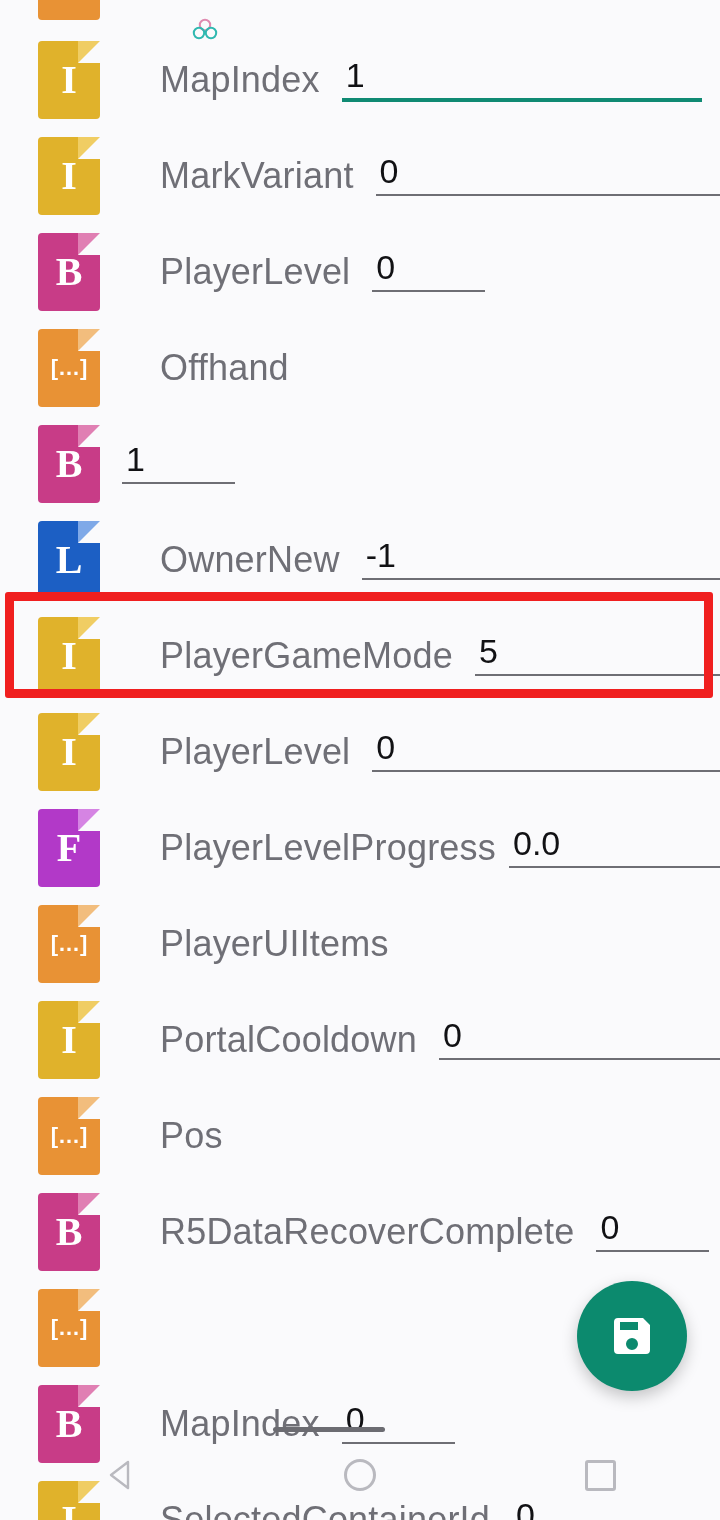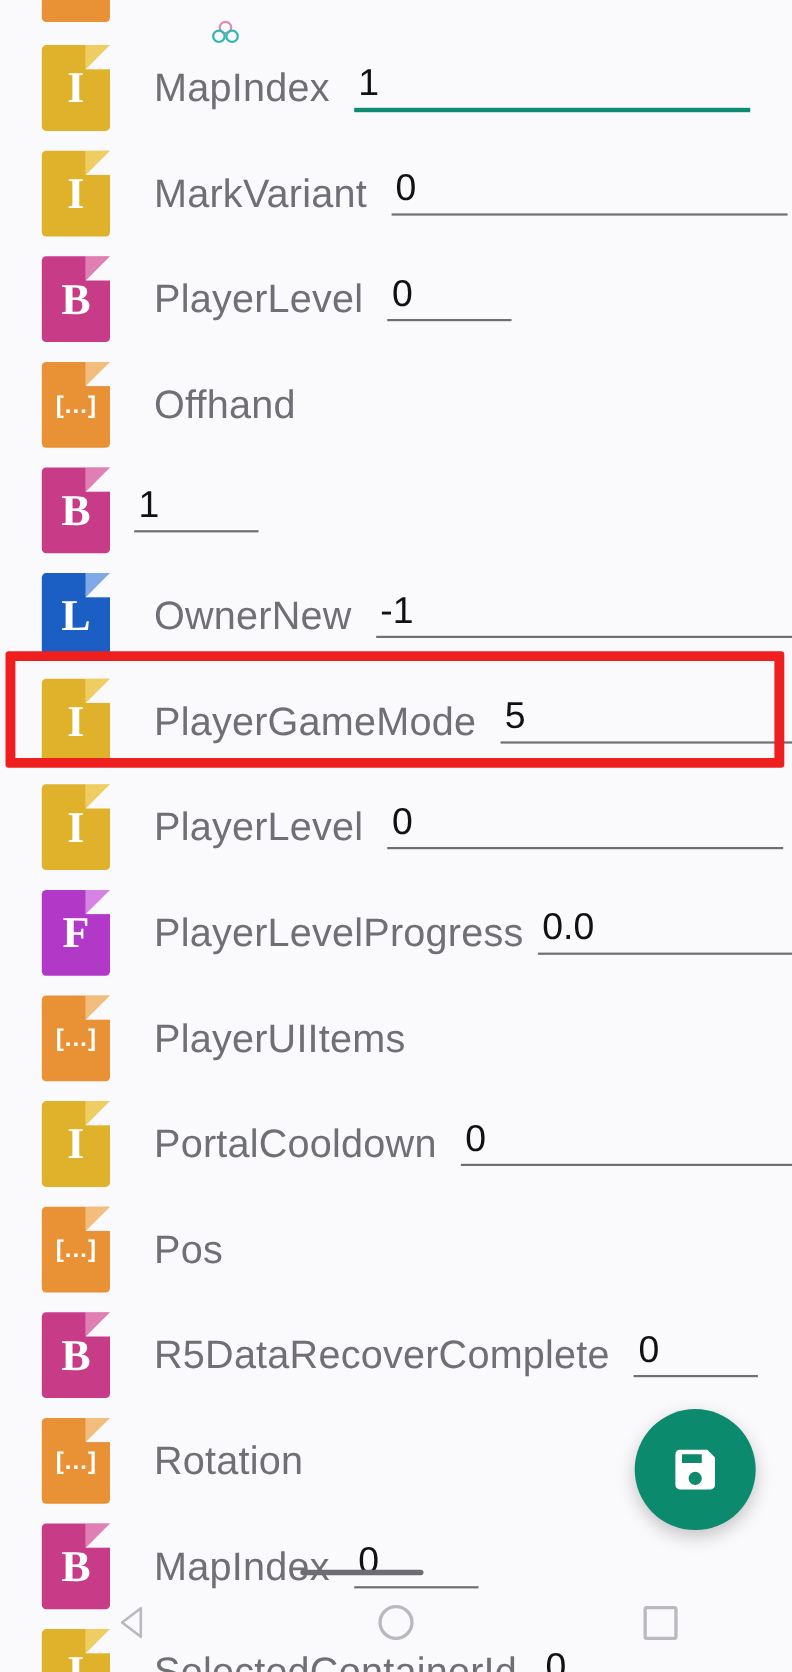--- a/index.html
+++ b/index.html
@@ -88,21 +88,21 @@
   .t-bool  { background: #c83c87; }
   .t-bool  .fold { border-left-color: #e07fb3; border-bottom-color: #fafafc; }
   .t-list  { background: #e89235; }
   .t-list  .fold { border-left-color: #f2bd7d; border-bottom-color: #fafafc; }
   .t-long  { background: #1c5fc4; }
   .t-long  .fold { border-left-color: #7fa9e8; border-bottom-color: #fafafc; }
   .t-float { background: #b239c8; }
   .t-float .fold { border-left-color: #d584e3; border-bottom-color: #fafafc; }
 
   .label {
-    margin-left: 40px;
+    margin-left: 60px;
     color: #6f6f76;
     font-size: 36px;
     font-weight: 400;
     white-space: nowrap;
     letter-spacing: 0.2px;
   }
 
   .field {
     position: relative;
     margin-left: 22px;
@@ -349,21 +349,20 @@
         <div class="field" style="max-width: 113px;">
           <span class="val">0</span>
           <span class="underline"></span>
         </div>
       </div>
       <div class="row">
         <div class="ficon t-list">
           <span class="fold"></span>
           <span class="glyph small">[…]</span>
         </div>
-        <span class="label">Rotation</span>
       </div>
       <div class="row">
         <div class="ficon t-bool">
           <span class="fold"></span>
           <span class="glyph">B</span>
         </div>
         <span class="label">MapIndex</span>
         <div class="field" style="max-width: 113px;">
           <span class="val">0</span>
           <span class="underline"></span>

